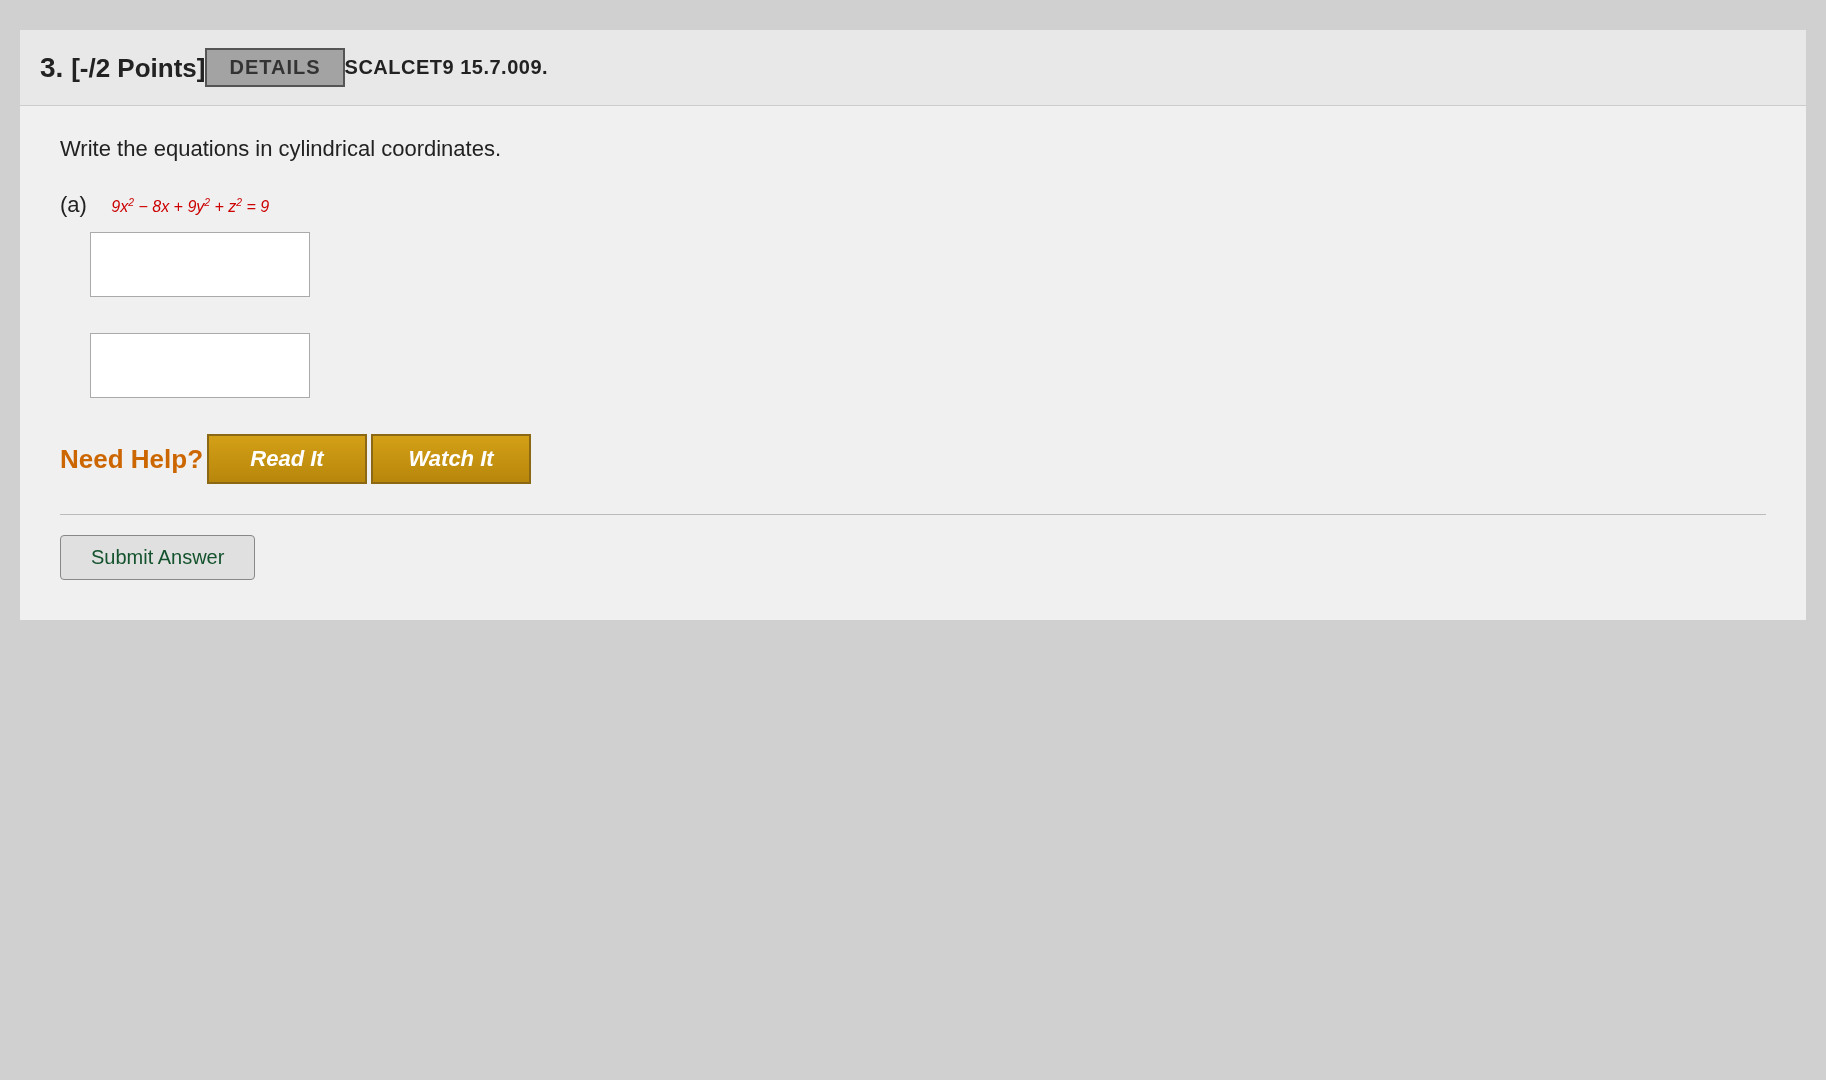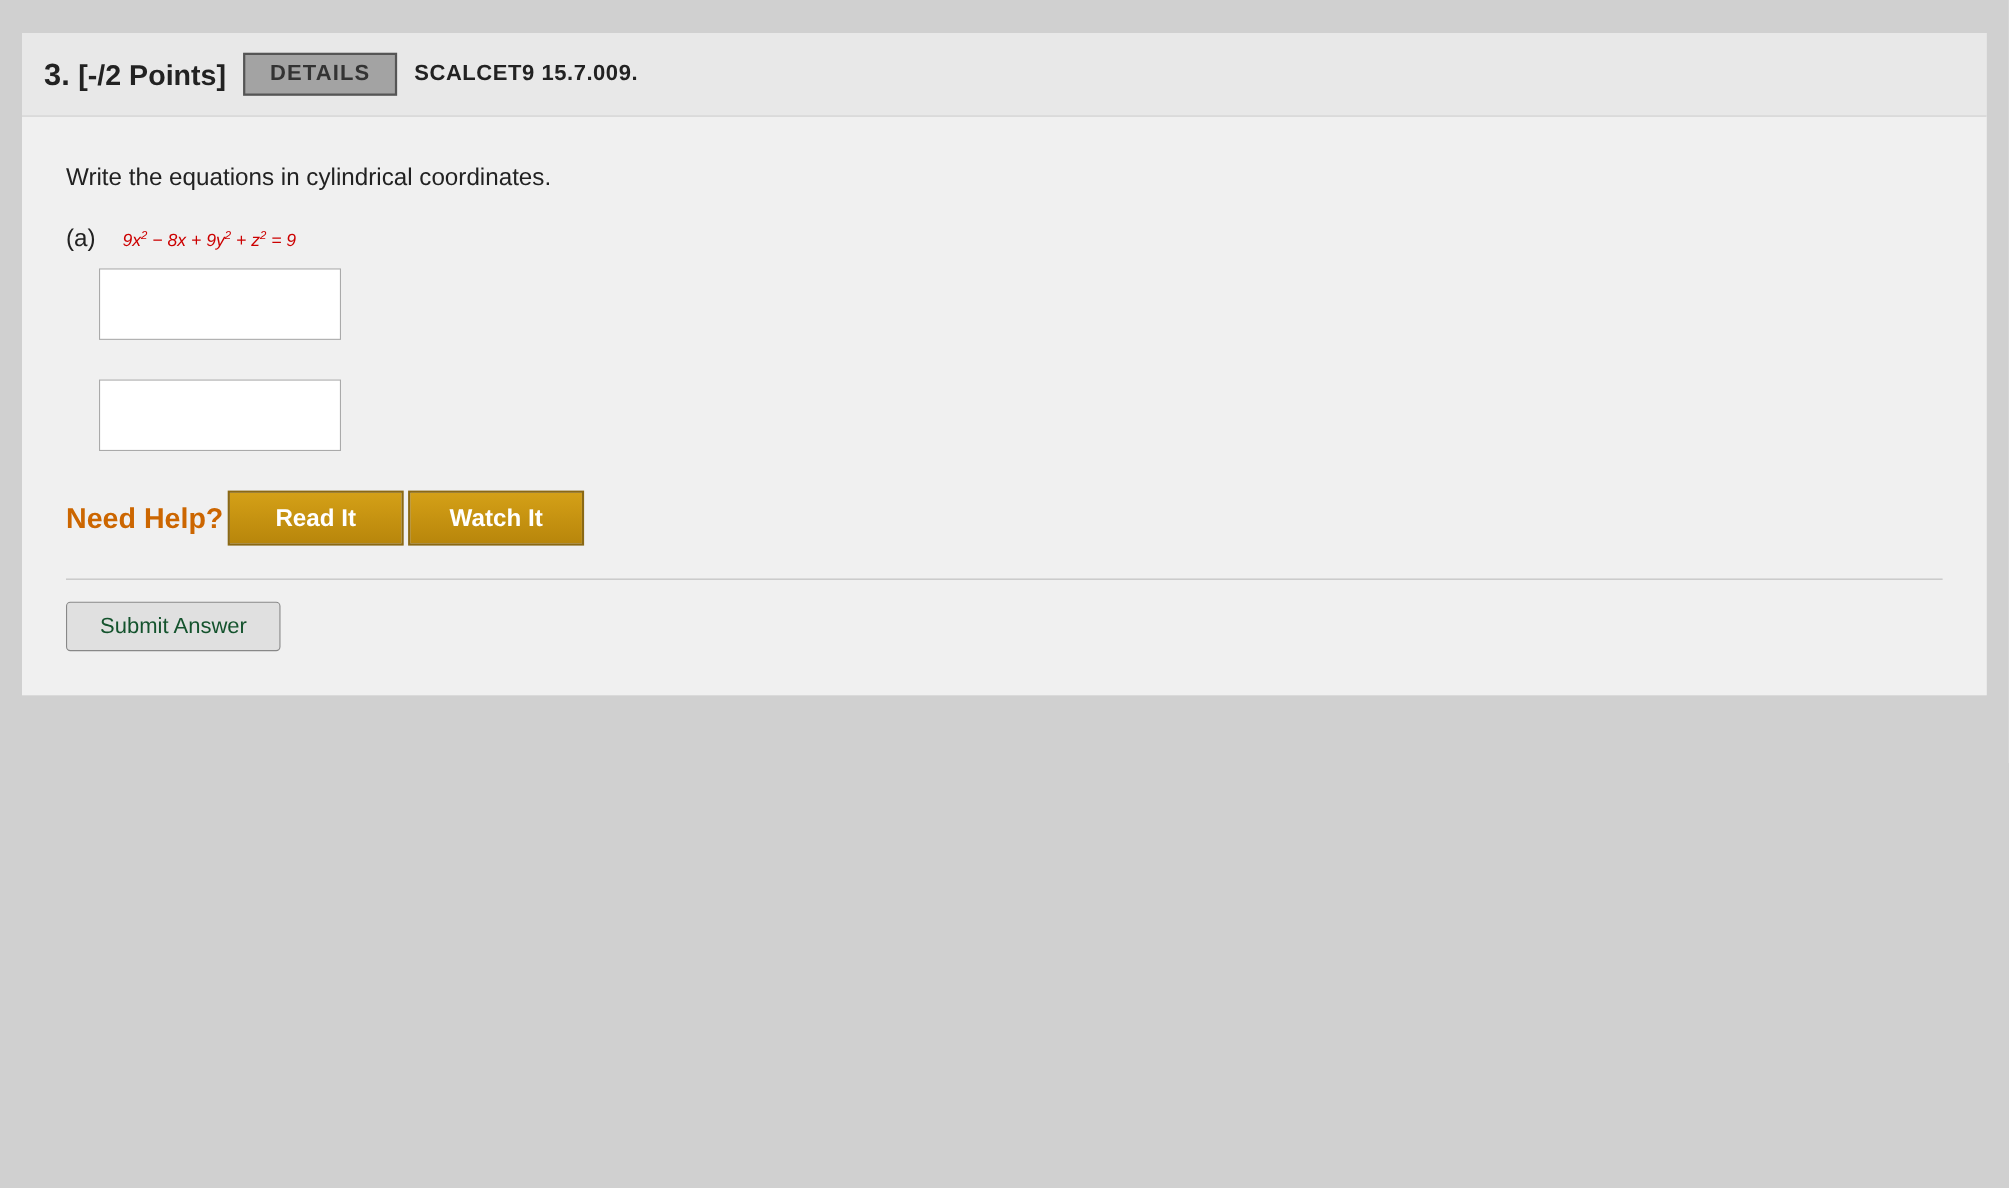--- a/index.html
+++ b/index.html
@@ -28,21 +28,21 @@
     .question-container {
       background-color: #e8e8e8;
       margin: 10px 20px;
       padding: 0;
     }
 
     .question-header {
       display: flex;
       align-items: center;
       padding: 18px 20px 18px 20px;
-      gap: 16px;
+      gap: 0;
       background-color: #e8e8e8;
     }
 
     .question-number {
       font-size: 28px;
       font-weight: bold;
       color: #222;
     }
 
     .details-button {
@@ -58,21 +58,21 @@
 
     .problem-code {
       font-size: 20px;
       font-weight: bold;
       color: #222;
       letter-spacing: 0.5px;
     }
 
     .question-body {
       background-color: #f0f0f0;
-      padding: 42px 40px 40px 40px;
+      padding: 30px 40px 40px 40px;
       margin: 0 0 0 0;
       border-top: 1px solid #ccc;
     }
 
     .instructions {
       font-size: 22px;
       color: #222;
       margin-bottom: 30px;
     }
 
@@ -122,20 +122,21 @@
     .help-button {
       background: linear-gradient(to bottom, #d4a017, #b8860b);
       border: 2px solid #8b6914;
       color: #fff;
       font-size: 22px;
       font-weight: bold;
       padding: 10px 28px;
       cursor: pointer;
       min-width: 160px;
       text-align: center;
+      font-style: italic;
     }
 
     .submit-row {
       margin-top: 20px;
       border-top: 1px solid #bbb;
       padding-top: 20px;
     }
 
     .submit-button {
       border: 1.5px solid #888;

